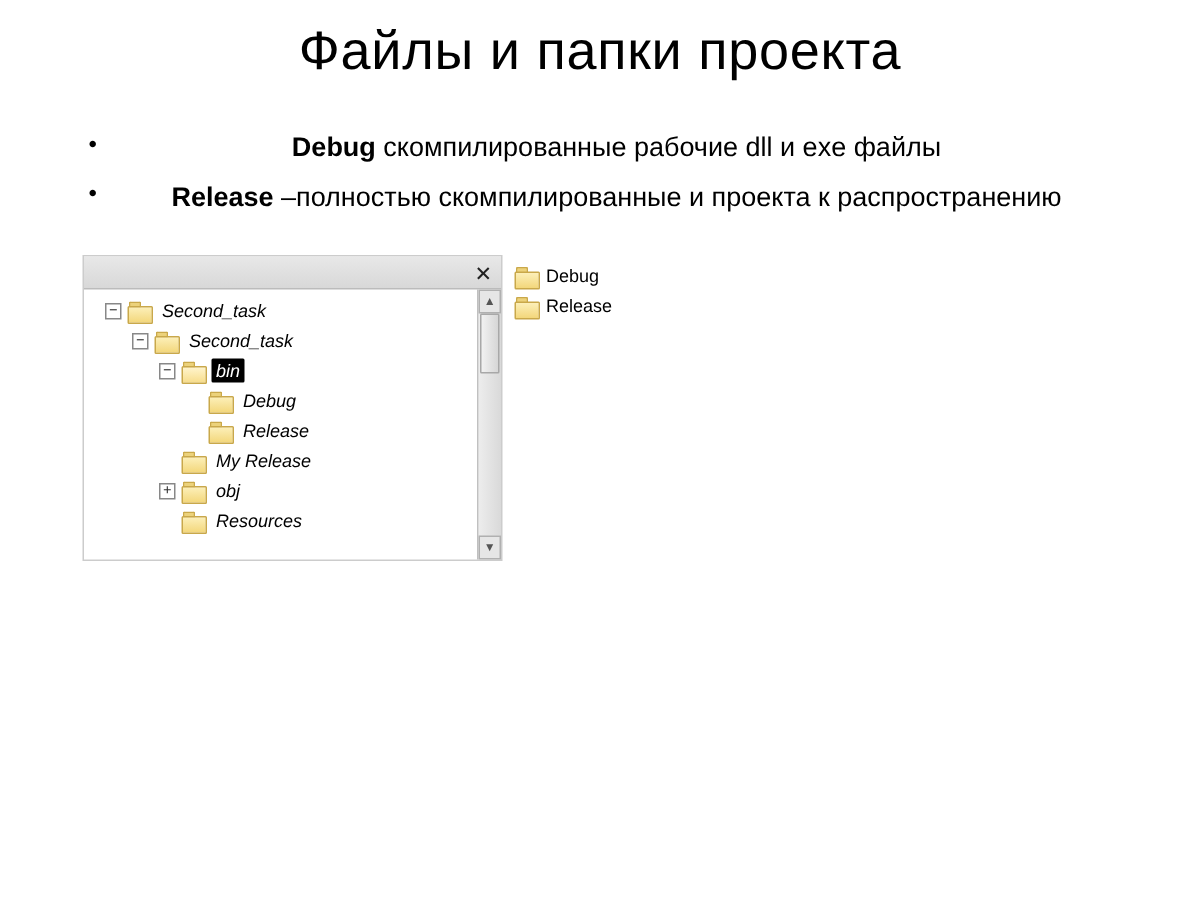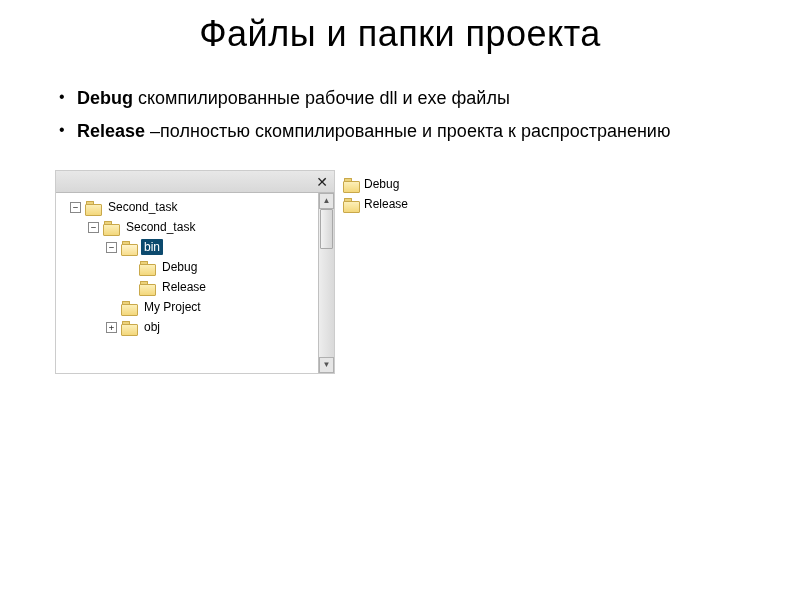--- a/index.html
+++ b/index.html
@@ -26,20 +26,21 @@
     .bullets {
       list-style: none;
       font-size: 18px;
       line-height: 1.5;
       margin-bottom: 25px;
     }
     .bullets li {
       position: relative;
       padding-left: 22px;
       margin-bottom: 6px;
+      text-align: center;
     }
     .bullets li::before {
       content: "•";
       position: absolute;
       left: 4px;
       top: 0;
       font-size: 16px;
     }
     .bullets b { font-weight: 700; }
     .panels {
@@ -153,23 +154,24 @@
       background: linear-gradient(#fcefb8, #f3d77b);
       border: 1px solid #c9a84a;
       border-radius: 1px;
     }
     .folder-icon.open::after {
       background: linear-gradient(#fff4cc, #f7dd8c);
     }
     .node-label {
       padding: 1px 3px;
       border-radius: 1px;
+      font-style: italic;
     }
     .node-label.selected {
-      background: #0c4a6e;
+      background: #000000;
       color: #fff;
     }
     .right-panel {
       padding: 4px 8px;
       font-family: Tahoma, Verdana, sans-serif;
       font-size: 12px;
     }
     .right-row {
       display: flex;
       align-items: center;
@@ -235,28 +237,35 @@
                             <span class="folder-icon"></span>
                             <span class="node-label">Release</span>
                           </div>
                         </li>
                       </ul>
                     </li>
                     <li>
                       <div class="tree-row">
                         <span class="spacer11"></span>
                         <span class="folder-icon"></span>
-                        <span class="node-label">My Project</span>
+                        <span class="node-label">My Release</span>
                       </div>
                     </li>
                     <li>
                       <div class="tree-row">
                         <span class="expander">+</span>
                         <span class="folder-icon"></span>
                         <span class="node-label">obj</span>
+                      </div>
+                    </li>
+                    <li>
+                      <div class="tree-row">
+                        <span class="spacer11"></span>
+                        <span class="folder-icon"></span>
+                        <span class="node-label">Resources</span>
                       </div>
                     </li>
                   </ul>
                 </li>
               </ul>
             </li>
           </ul>
         </div>
         <div class="scrollbar">
           <div class="scroll-up">▲</div>

